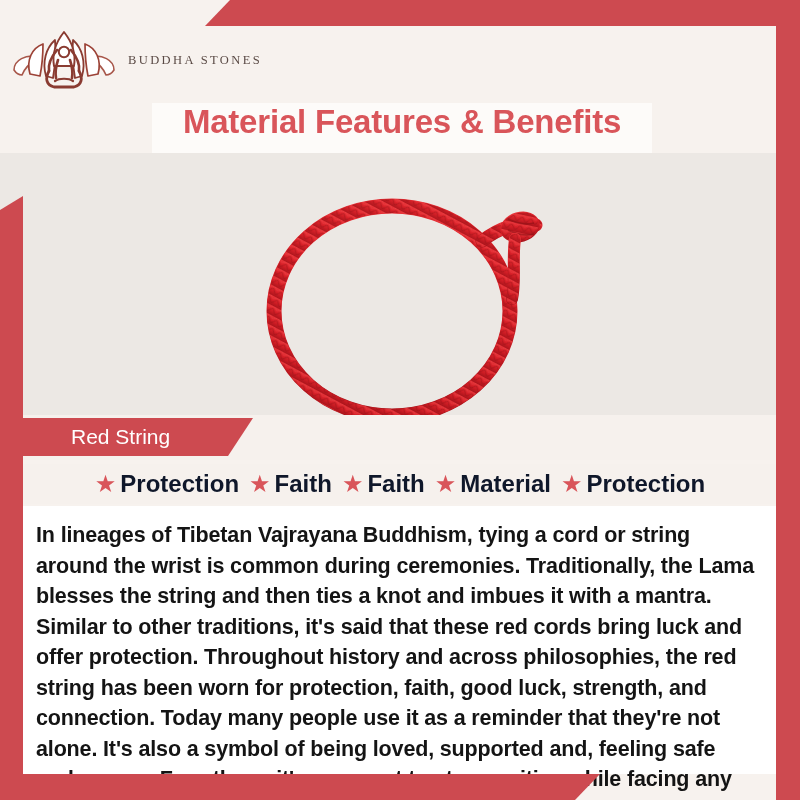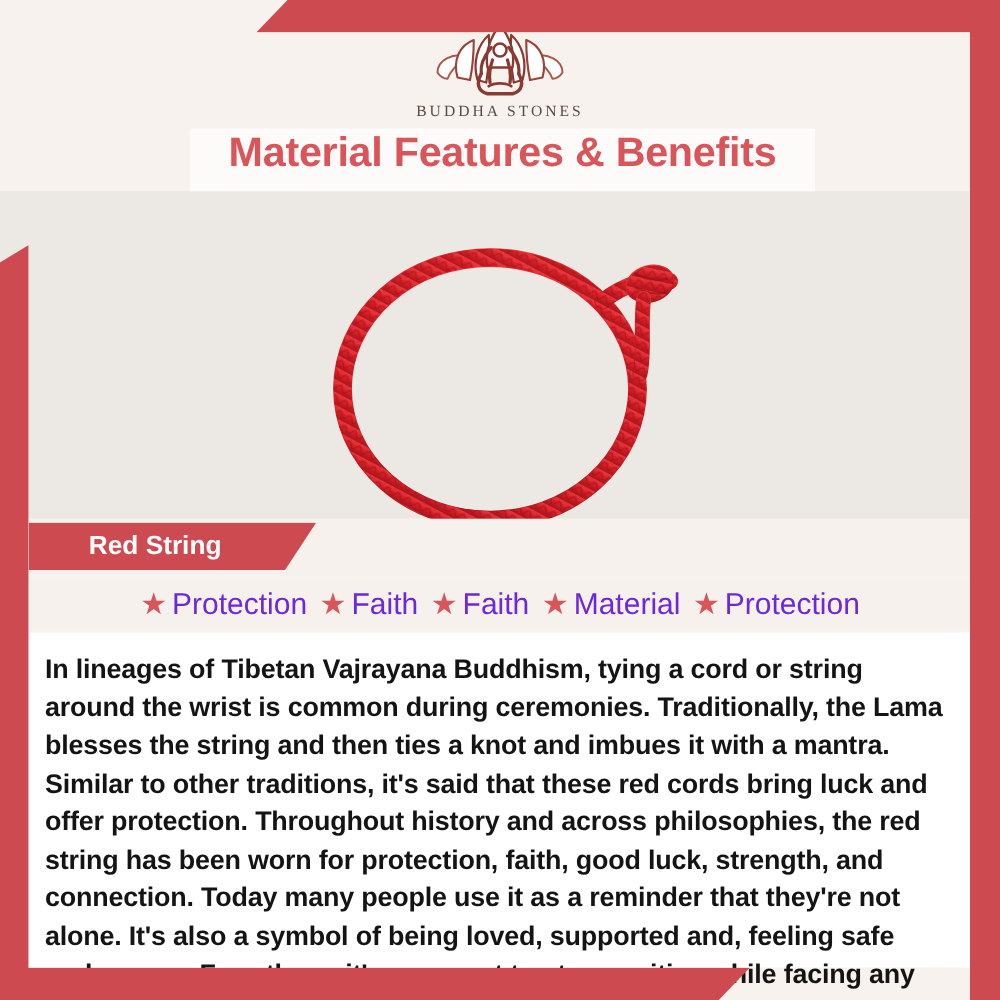--- a/index.html
+++ b/index.html
@@ -55,21 +55,21 @@
     z-index: 6;
   }
 
   
   .logo-wrap {
     position: absolute;
     top: 14px; left: 0;
     width: 800px;
     height: 90px;
     display: flex;
-    flex-direction: column;
+    flex-direction: row;
     align-items: center;
     justify-content: flex-start;
     z-index: 4;
     text-align: right;
   }
   .logo-mark { width: 128px; height: 66px; display: block; }
   .logo-word {
     margin-top: 2px;
     font-family: "Liberation Serif", serif;
     font-size: 12.5px;
@@ -130,21 +130,21 @@
     background: #cd4a50;
     clip-path: polygon(0 0, 230px 0, 205px 38px, 0 38px);
     display: flex;
     align-items: center;
     z-index: 5;
   }
   .tag-label {
     margin-left: 48px;
     color: #ffffff;
     font-size: 21px;
-    font-weight: bold;
+    font-weight: normal;
     letter-spacing: 0px;
     white-space: nowrap;
   }
 
   
   .features {
     position: absolute;
     top: 464px; left: 23px;
     width: 754px; height: 40px;
     display: flex;
@@ -161,23 +161,23 @@
     padding: 0 5px;
   }
   .feature .star {
     color: #d9555a;
     font-size: 24px;
     line-height: 1;
     margin-right: 4px;
     display: inline-block;
   }
   .feature .flabel {
-    color: #6d28d9;
+    color: #0f172a;
     font-size: 24px;
-    font-weight: normal;
+    font-weight: bold;
     line-height: 1;
   }
 
   
   .body-card {
     position: absolute;
     top: 506px; left: 23px;
     width: 753px; height: 268px;
     background: #ffffff;
     z-index: 3;

